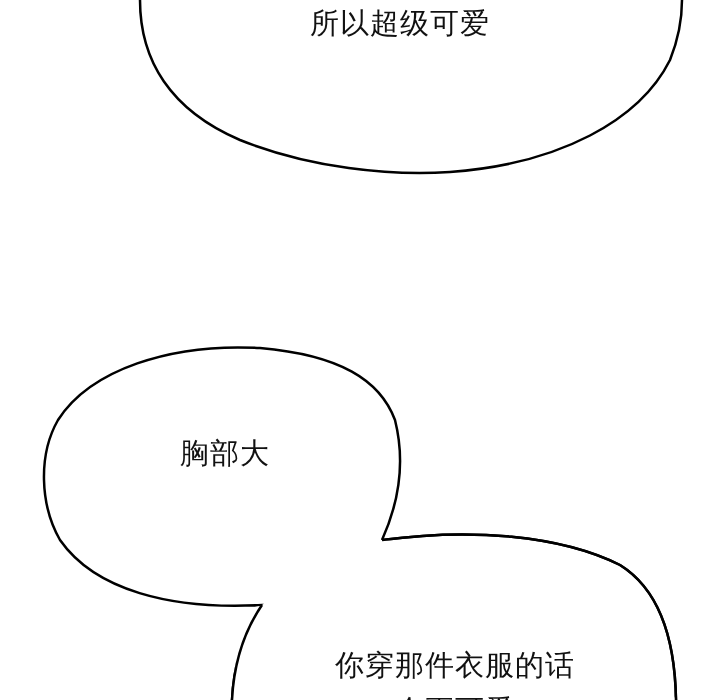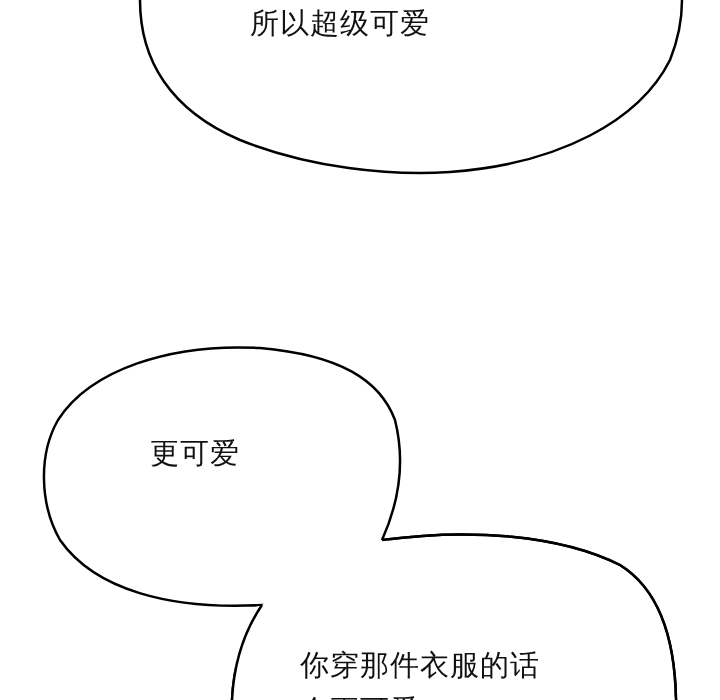--- a/index.html
+++ b/index.html
@@ -1,18 +1,18 @@
 <!DOCTYPE html>
 <html><head>
 <meta charset="utf-8">
 <style>
   html, body { margin:0; padding:0; background:#ffffff; }
   body { width:720px; height:700px; overflow:hidden; position:relative; font-family:"DejaVu Sans", sans-serif; }
   svg.bubbles { position:absolute; left:0; top:0; }
-  .txt { position:absolute; color:#111111; font-size:29px; line-height:42px; white-space:nowrap; letter-spacing:1px; }
+  .txt { position:absolute; color:#111111; font-size:29px; line-height:42px; text-align:center; white-space:nowrap; letter-spacing:1px; }
   #t1 { left:250px; top:2px; width:300px; }
   #t2 { left:150px; top:432px; width:150px; }
   #t3 { left:300px; top:647px; width:310px;font-family:Liberation Mono, monospace; }
   #t4 { left:300px; top:689px; width:310px; }
 </style>
 </head>
 <body>
 
 <svg class="bubbles" width="720" height="700" viewBox="0 0 720 700">
 
@@ -21,16 +21,16 @@
   <path d="M382,540 C400,500 405,460 395,420 C380,380 340,355 260,348 C170,343 90,370 58,420 C38,455 40,505 60,540 C95,590 170,610 262,605 L232,700" fill="#ffffff" stroke="#000" stroke-width="2.5"></path>
 
   <path d="M232,700 C234,660 245,630 262,605 M382,540 C470,528 560,535 620,565 C660,590 675,640 676,700" fill="none" stroke="#000" stroke-width="2.5"></path>
   <path d="M240,610 L260,606 L382,540 L600,560 L676,700 L232,700 Z" fill="#ffffff" stroke="none"></path>
   <path d="M232,700 C234,660 245,630 262,605" fill="none" stroke="#000" stroke-width="2.5"></path>
   <path d="M382,540 C470,528 560,535 620,565 C660,590 675,640 676,700" fill="none" stroke="#000" stroke-width="2.5"></path>
 </svg>
 
 <div class="txt" id="t1">所以超级可爱</div>
 <div class="txt" id="t2">
-  <div>更可爱</div>
+  <div>胸部大</div>
 </div>
 <div class="txt" id="t3">你穿那件衣服的话</div>
 <div class="txt" id="t4">会更可爱</div>
 
 </body></html>

